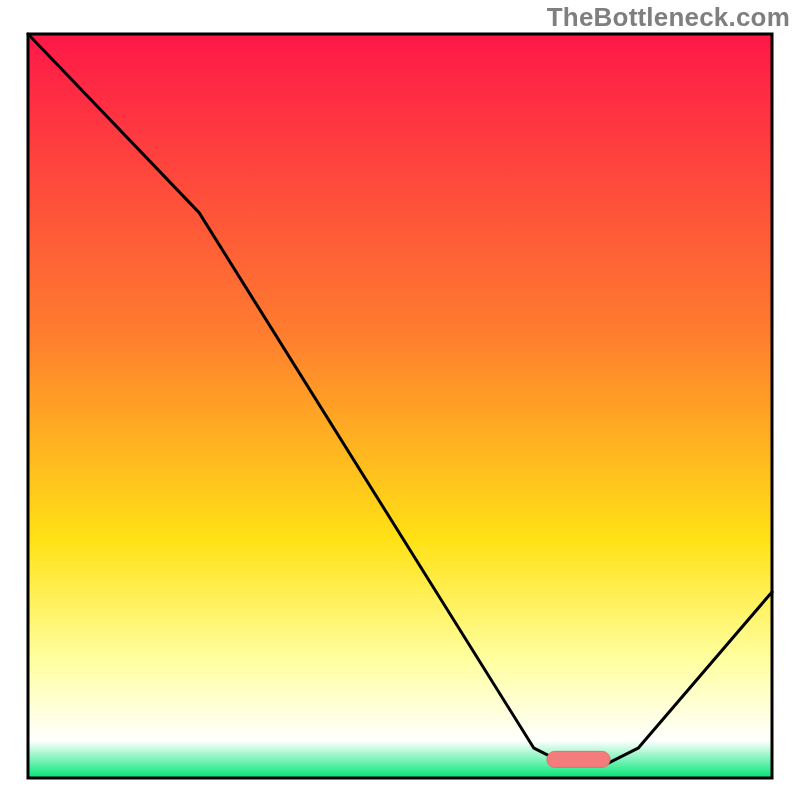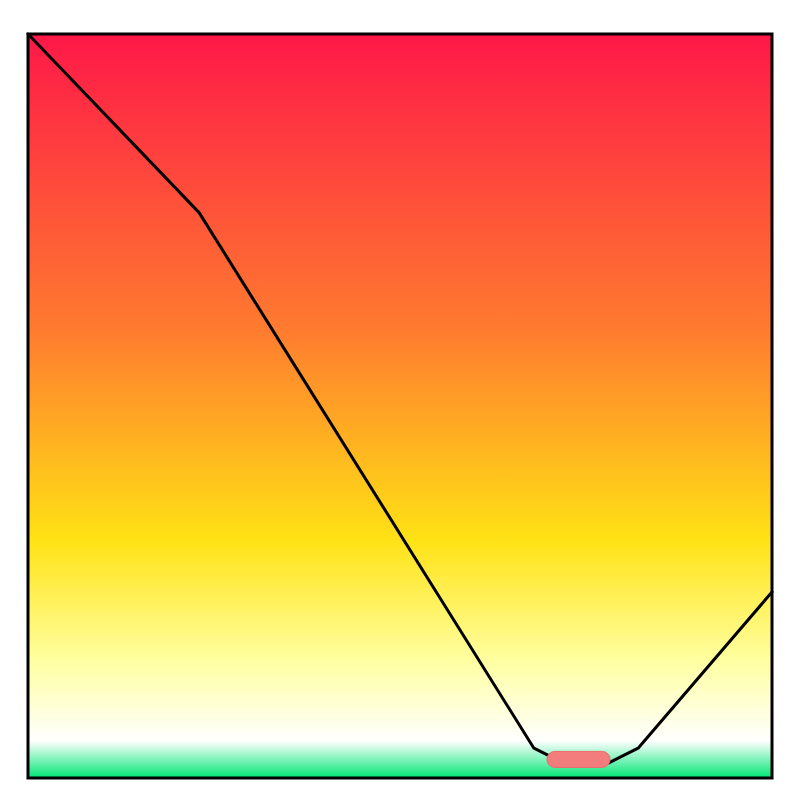--- a/index.html
+++ b/index.html
@@ -33,20 +33,21 @@
     left: 0;
     width: 800px;
     height: 800px;
     z-index: 2;
   }
 </style>
 </head>
 <body>
 
 <div class="frame">
+  <div class="watermark">TheBottleneck.com</div>
 
   <svg class="chart" viewBox="0 0 800 800" preserveAspectRatio="none">
     <defs>
       <linearGradient id="bg-grad" x1="0" y1="0" x2="0" y2="1">
         <stop id="g-top" offset="0%" stop-color="#fe1848"></stop>
         <stop id="g-or" offset="40%" stop-color="#ff7c2f"></stop>
         <stop id="g-ye" offset="68%" stop-color="#ffe215"></stop>
         <stop id="g-py" offset="84%" stop-color="#ffff9f"></stop>
         <stop id="g-wh" offset="95%" stop-color="#ffffff"></stop>
         <stop id="g-gr" offset="100%" stop-color="#00e675"></stop>

